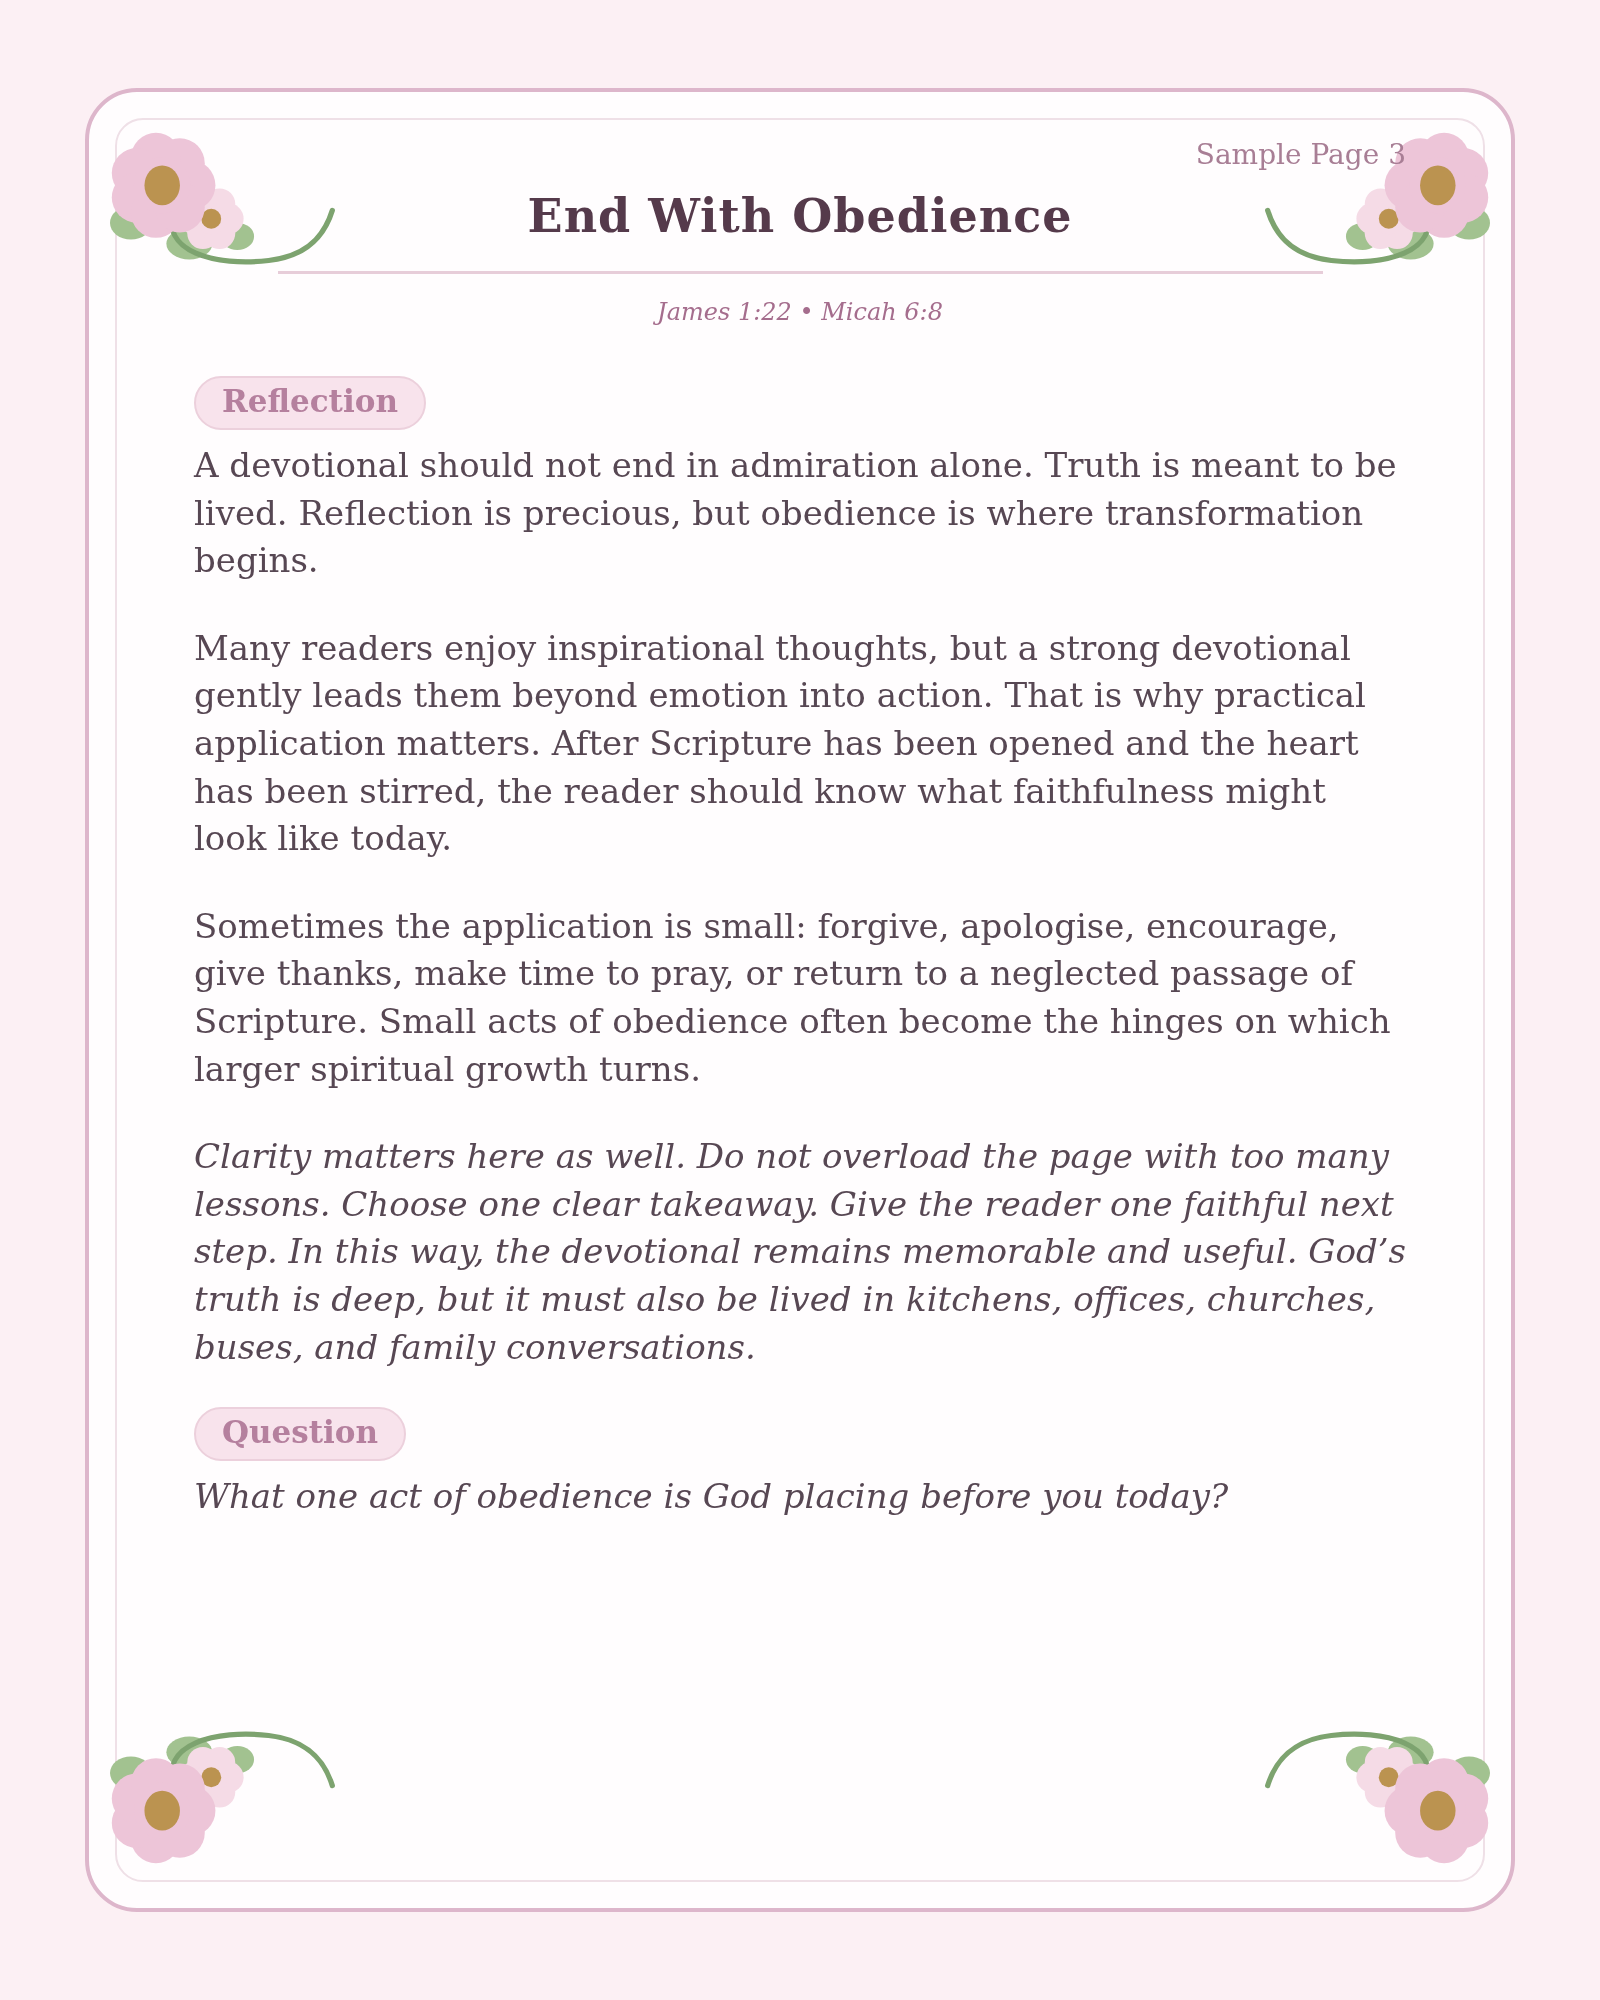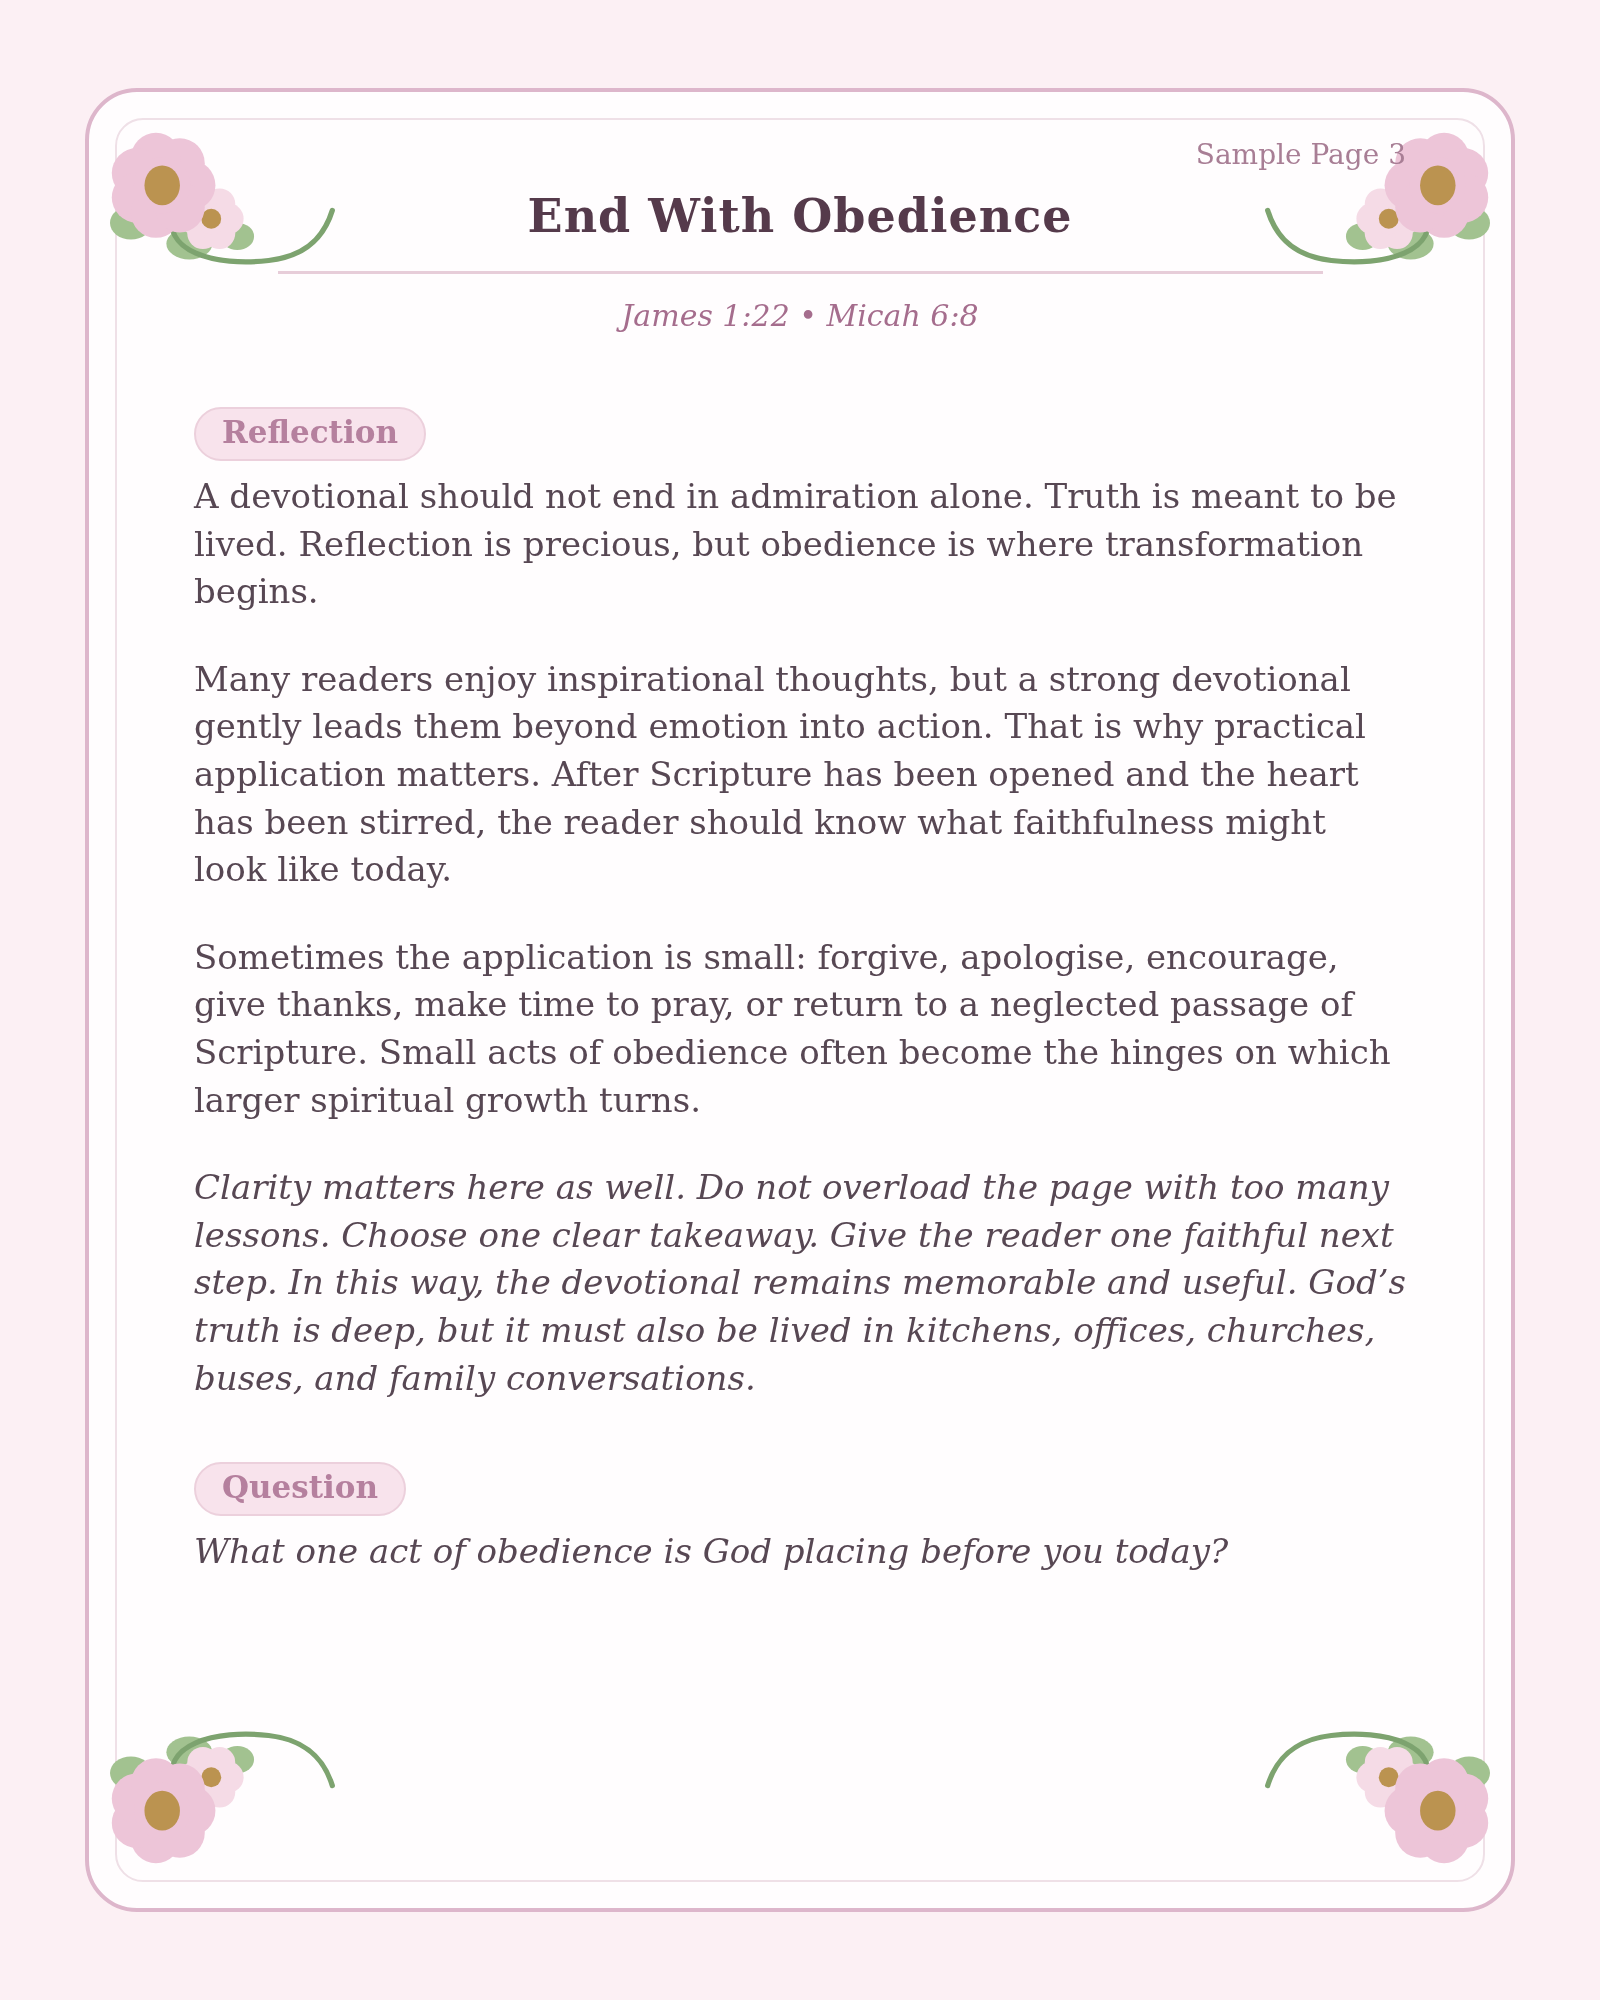--- a/index.html
+++ b/index.html
@@ -53,36 +53,35 @@
     margin-bottom: 28px;
   }
   .divider {
     width: 1045px;
     margin: 0 auto 24px auto;
     border-top: 3px solid #e7cdd9;
   }
   .scripture {
     text-align: center;
     font-style: italic;
-    font-size: 30px;
+    font-size: 24px;
     color: #a56d8d;
     margin-bottom: 50px;
   }
   .section { margin-top: 36px; }
   .section:first-of-type { margin-top: 0; }
   .badge {
     display: inline-block;
     font-size: 31px;
     font-weight: bold;
     color: #b5809e;
     background: #f8e3ec;
     border: 2px solid #ecd0dc;
     border-radius: 30px;
     padding: 5px 26px 9px 26px;
-    margin-top: 24px;
   }
   .body-text {
     font-size: 34px;
     line-height: 1.40;
     color: #574753;
     margin: 12px 0 40px 0;
     max-width: 1235px;
   }
   .section .body-text:last-child { margin-bottom: 0; font-style: italic; }
   .footer {

